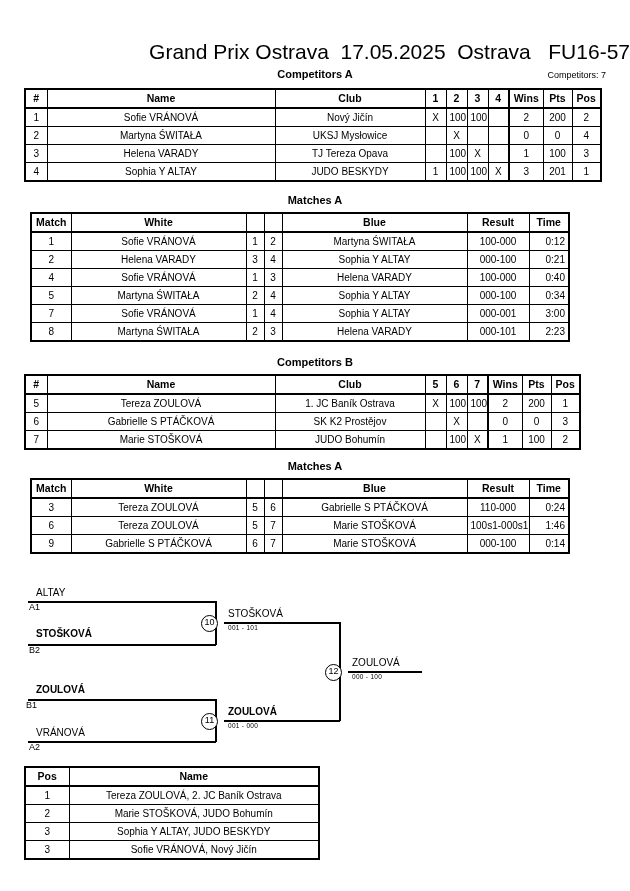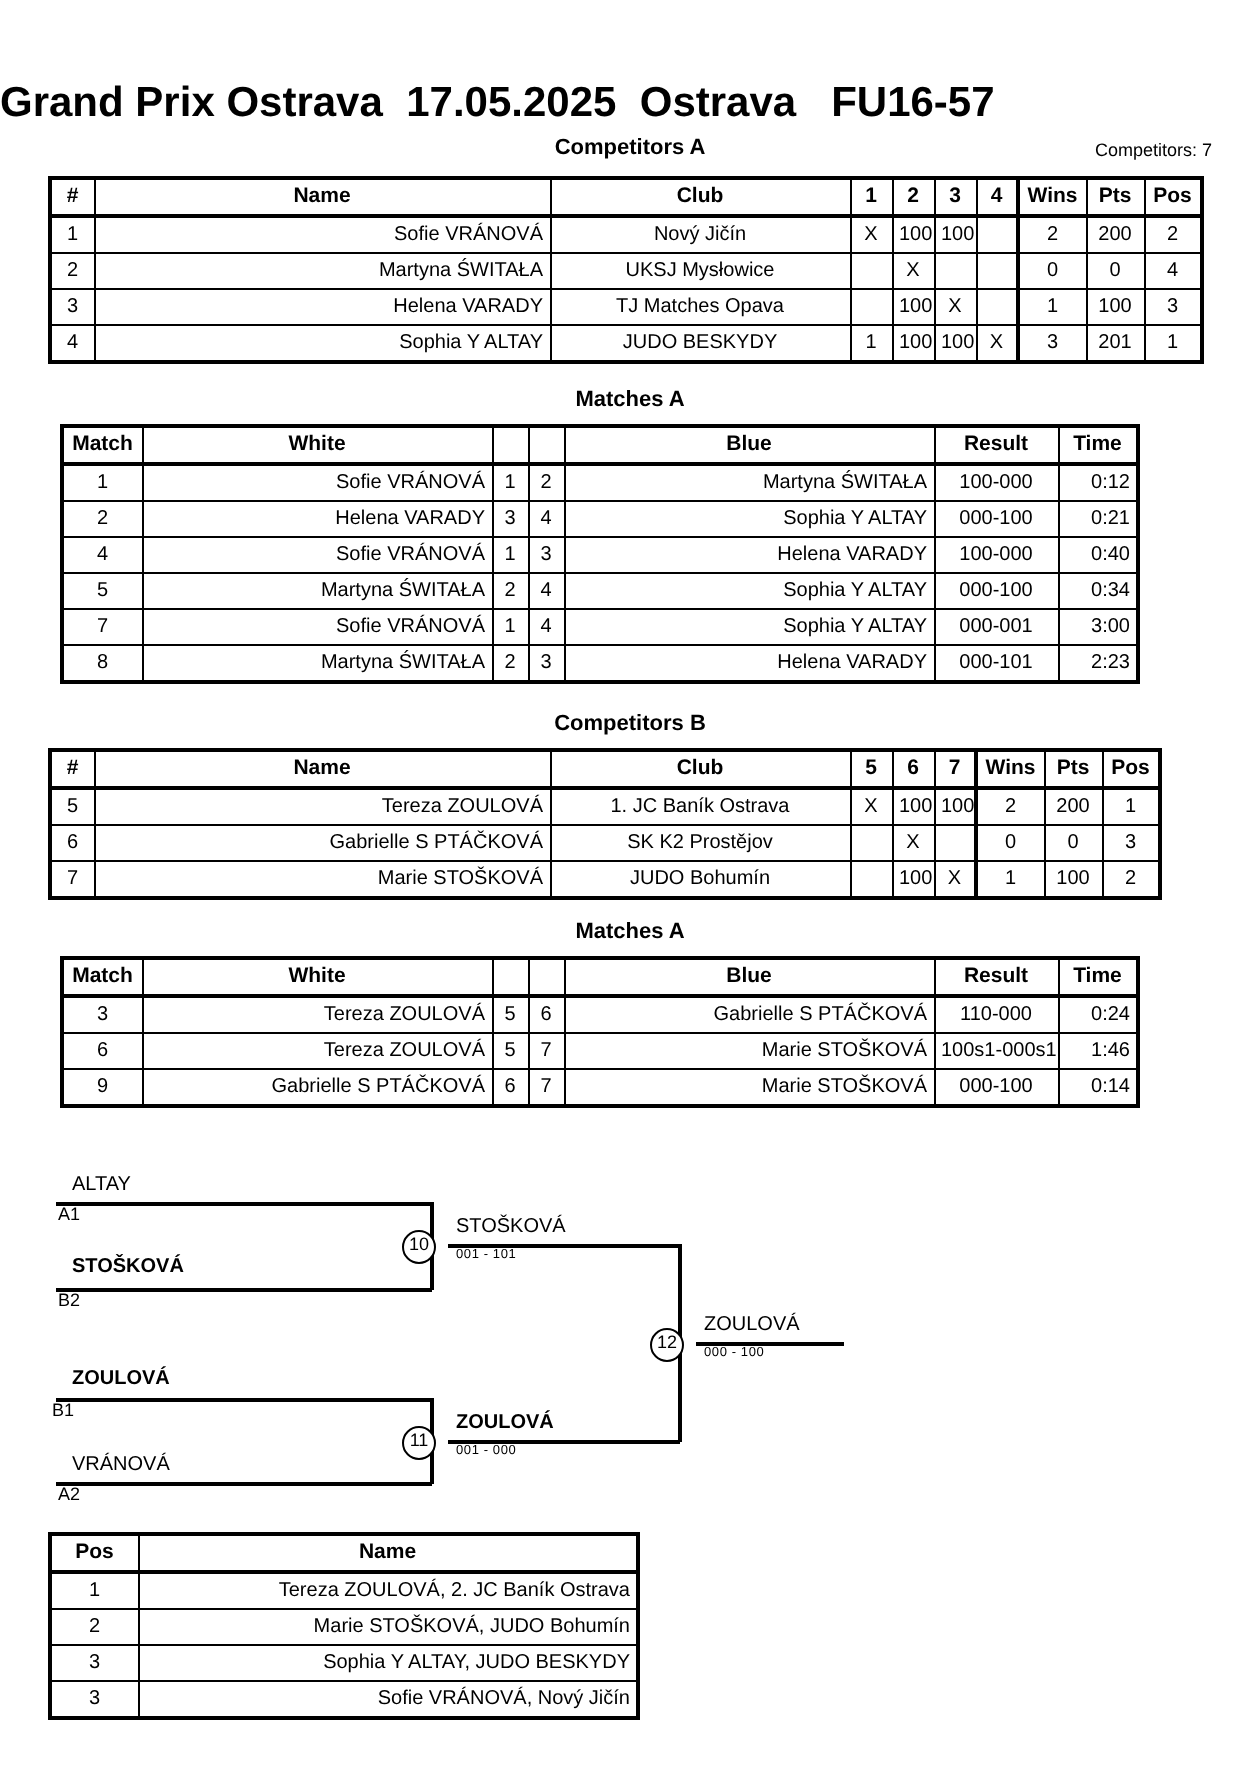--- a/index.html
+++ b/index.html
@@ -9,22 +9,22 @@
     font-family:"Liberation Sans", sans-serif;
     color:#000000;
     overflow:hidden;
     position:relative;
   }
   .page{position:relative;width:630px;height:891px;}
 
   
   .title{
     position:absolute;left:0;top:40px;width:630px;
-    text-align:left;
-    font-size:21px;font-weight:bold;
+    text-align:right;
+    font-size:21px;font-weight:normal;
     letter-spacing:0px;
     white-space:pre;
   }
   .subtitle{
     position:absolute;top:68px;
     font-size:11px;font-weight:bold;
   }
   .sub-center{left:0;width:630px;text-align:center;}
   .comp-count{
     position:absolute;right:24px;top:70px;
@@ -57,21 +57,21 @@
     white-space:nowrap;
     font-weight:normal;
   }
   table.grid thead th{
     font-weight:bold;
     text-align:center;
     font-size:10.5px;
     border-bottom:2px solid #000;
   }
   .c{text-align:center;}
-  .l{text-align:right;}
+  .l{text-align:center;}
   .r{text-align:right;margin-top:20px;}
   .b{font-weight:bold;}
   .thickleft{border-left:2px solid #000 !important;}
 
   
   .tbl-comp{width:494px;}
   .tbl-match{width:538px;}
   .tbl-res{width:294px;}
 
   
@@ -154,21 +154,21 @@
           <td class="c">X</td>
           <td class="c"></td>
           <td class="c"></td>
           <td class="c thickleft">0</td>
           <td class="c">0</td>
           <td class="c">4</td>
         </tr>
         <tr>
           <td class="c">3</td>
           <td class="l">Helena VARADY</td>
-          <td class="c">TJ Matches Opava</td>
+          <td class="c">TJ Tereza Opava</td>
           <td class="c"></td>
           <td class="c">100</td>
           <td class="c">X</td>
           <td class="c"></td>
           <td class="c thickleft">1</td>
           <td class="c">100</td>
           <td class="c">3</td>
         </tr>
         <tr>
           <td class="c">4</td>

